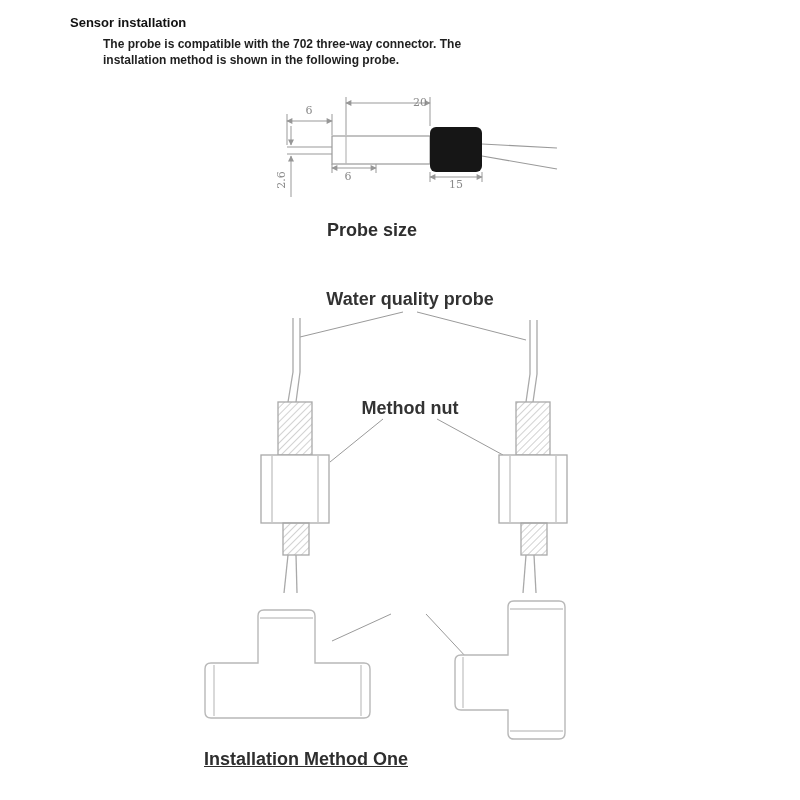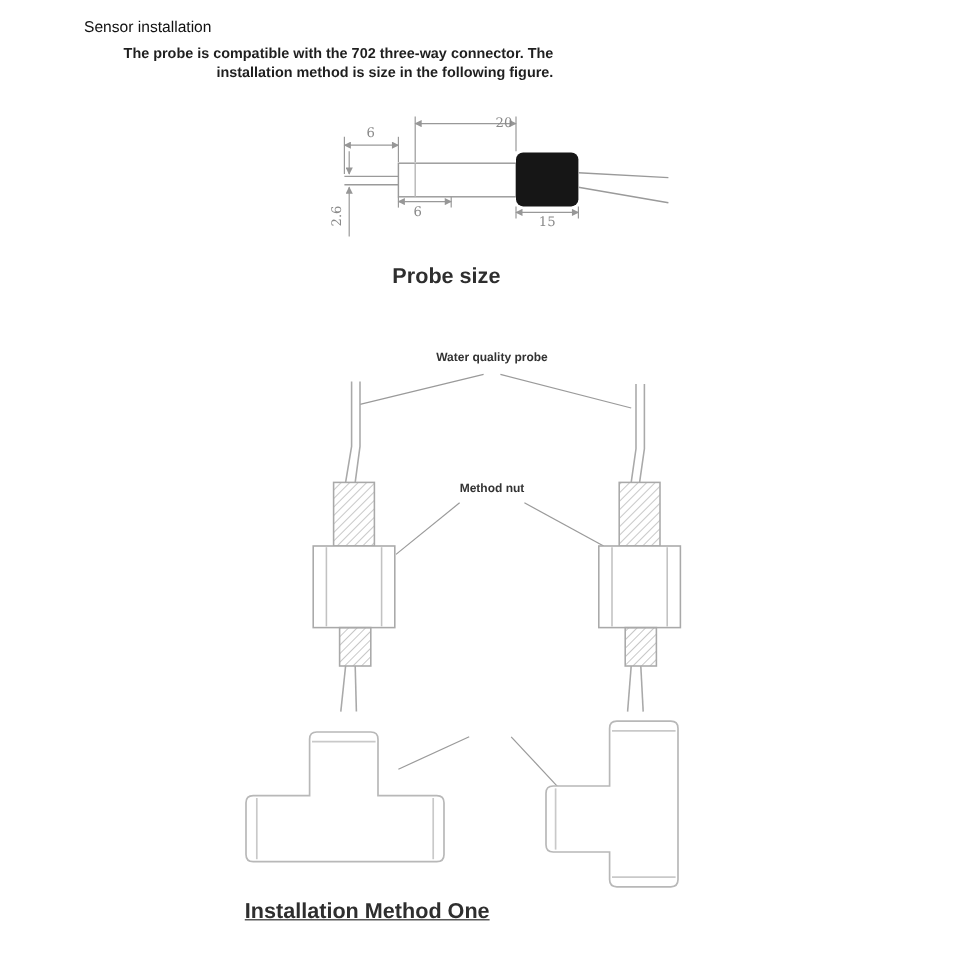--- a/index.html
+++ b/index.html
@@ -1,24 +1,24 @@
 <!DOCTYPE html>
 <html><head>
 <meta charset="utf-8">
 <style>
   html,body{margin:0;padding:0;background:#fff;}
   .page{position:relative;width:800px;height:800px;background:#fff;font-family:"Liberation Sans",sans-serif;overflow:hidden;}
   .svg-layer{position:absolute;left:0;top:0;}
   .abs{position:absolute;}
-  .title{font-size:13px;font-weight:normal;color:#111;white-space:nowrap;}
-  .desc{font-size:12px;font-weight:bold;color:#1f1f1f;line-height:15.5px;white-space:nowrap;text-align:right;}
+  .title{font-size:13px;font-weight:bold;color:#111;white-space:nowrap;}
+  .desc{font-size:12px;font-weight:bold;color:#1f1f1f;line-height:15.5px;white-space:nowrap;}
   .dim{font-size:11px;color:#8a8a8a;font-family:"DejaVu Serif",serif;transform:translateX(-50%);white-space:nowrap;}
   .dim-rot{transform:translate(-50%,-50%) rotate(-90deg);}
   .caption{font-size:18px;font-weight:bold;color:#2e2e2e;transform:translateX(-50%);white-space:nowrap;}
-  .lbl{font-size:10px;font-weight:bold;color:#333;transform:translateX(-50%);white-space:nowrap;text-align:center;line-height:16px;}
+  .lbl{font-size:18px;font-weight:bold;color:#333;transform:translateX(-50%);white-space:nowrap;text-align:center;line-height:16px;}
 </style>
 </head>
 <body>
 
 <div class="page">
 
   <svg class="svg-layer" width="800" height="800" viewBox="0 0 800 800">
     <defs>
       <pattern id="hatch" width="5" height="5" patternUnits="userSpaceOnUse" patternTransform="rotate(45)">
         <line x1="0" y1="0" x2="0" y2="5" stroke="#b3b3b3" stroke-width="1.2"></line>
@@ -104,21 +104,21 @@
       <line x1="510" y1="609" x2="563" y2="609" stroke="#c9c9c9"></line>
       <line x1="510" y1="731" x2="563" y2="731" stroke="#c9c9c9"></line>
       <line x1="463" y1="657" x2="463" y2="708" stroke="#c9c9c9"></line>
     </g>
   </svg>
 
   <div class="abs title" style="left:70px;top:15px;">Sensor installation</div>
 
   <div class="abs desc" style="left:103px;top:37px;">
     <div>The probe is compatible with the 702 three-way connector. The</div>
-    <div>installation method is size in the following figure.</div>
+    <div>installation method is shown in the following probe.</div>
   </div>
 
   <div class="abs dim" style="left:309px;top:104px;">6</div>
   <div class="abs dim" style="left:420px;top:96px;">20</div>
   <div class="abs dim" style="left:348px;top:170px;">6</div>
   <div class="abs dim" style="left:456px;top:178px;">15</div>
   <div class="abs dim dim-rot" style="left:281px;top:180px;">2.6</div>
 
   <div class="abs caption" style="left:372px;top:220px;">Probe size</div>
 

